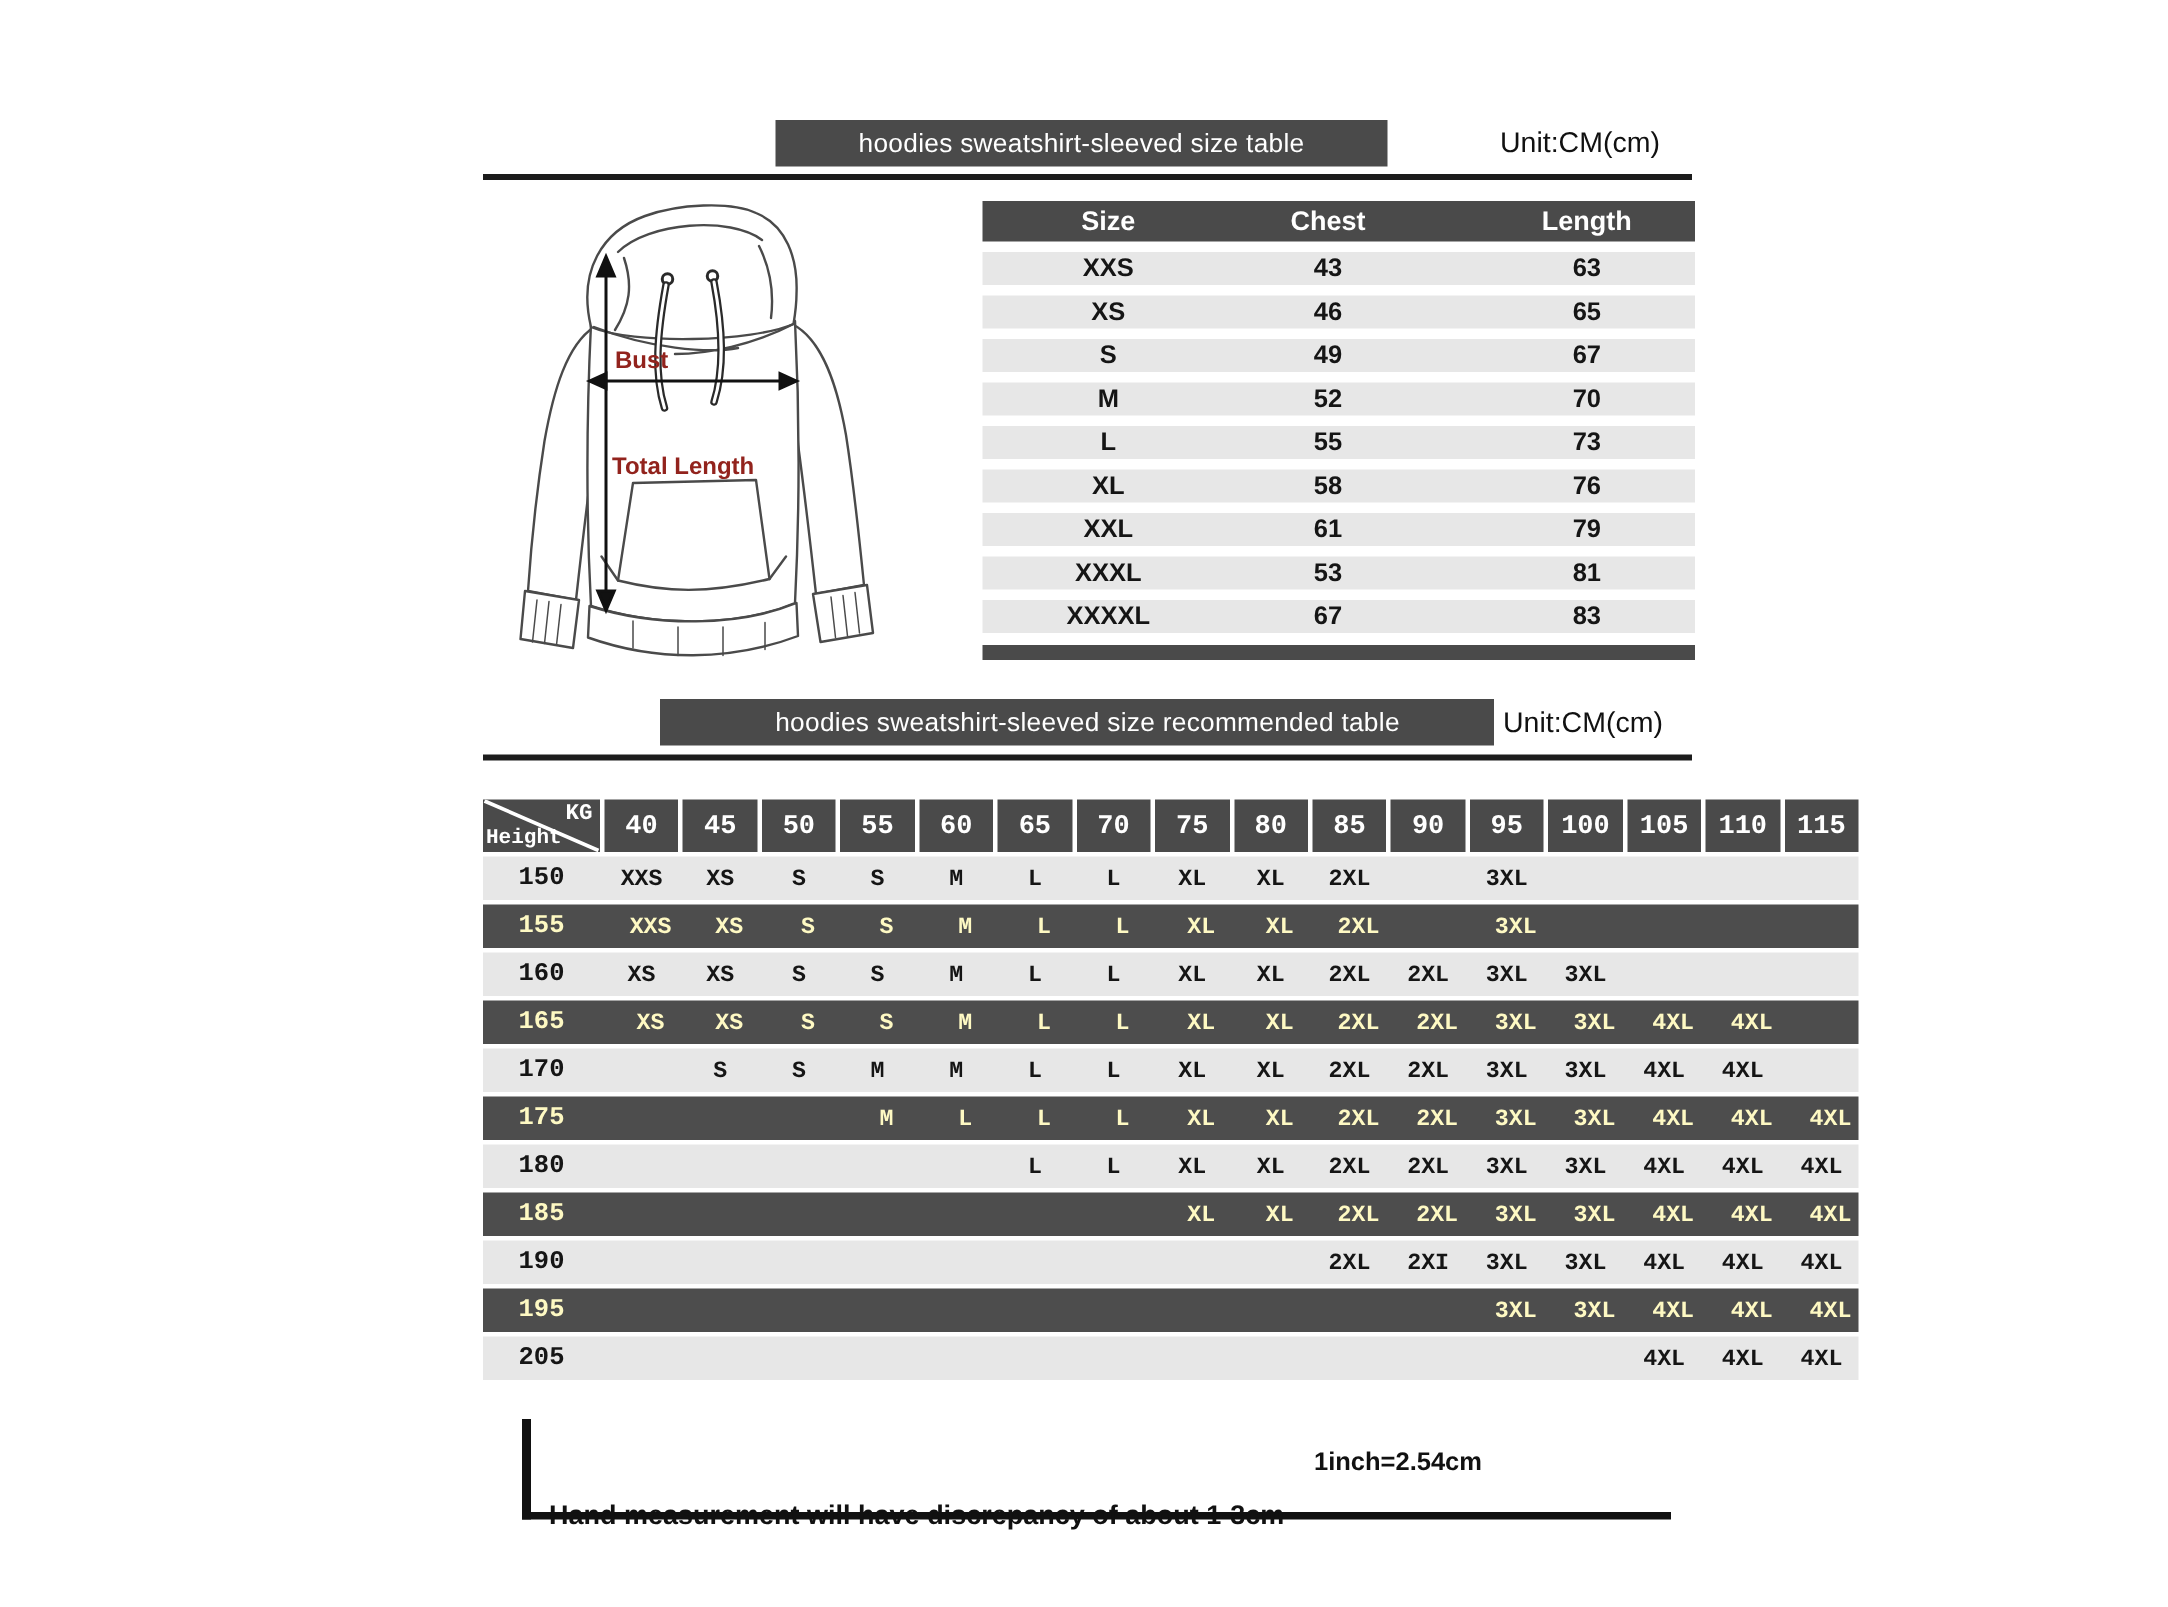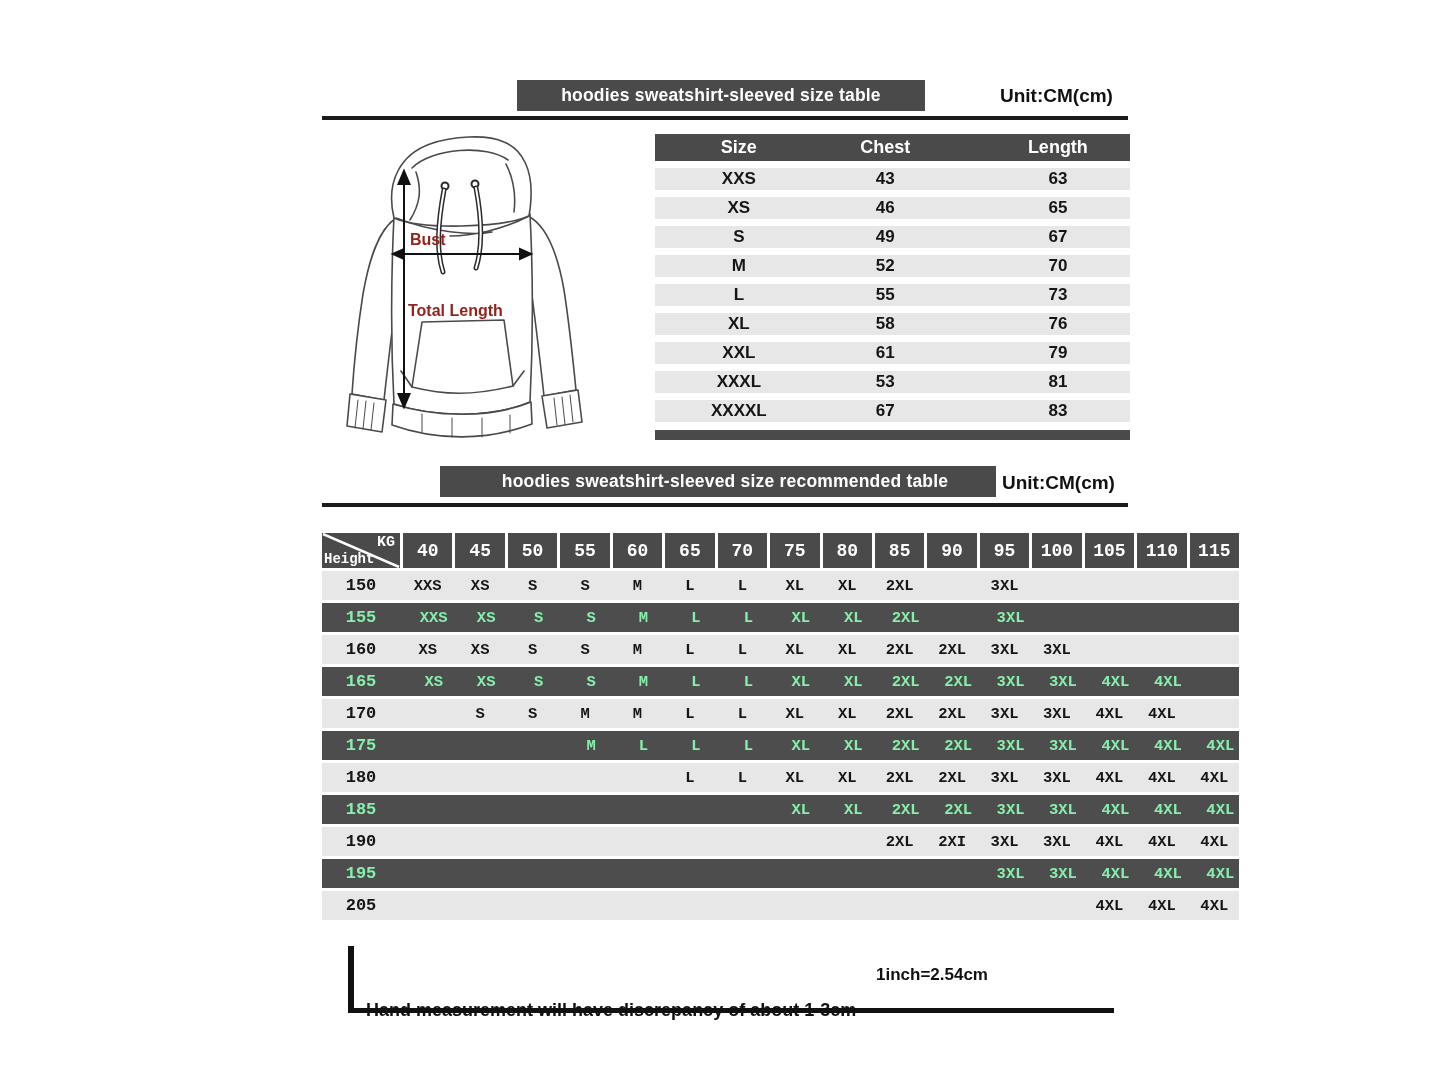--- a/index.html
+++ b/index.html
@@ -2,23 +2,23 @@
 <html><head>
 <meta charset="utf-8">
 <style>
   * { margin:0; padding:0; box-sizing:border-box; }
   html,body { background:#ffffff; }
   body { font-family:"Liberation Sans","DejaVu Sans",sans-serif; color:#1a1a1a; }
   #canvas { position:relative; width:1445px; height:1071px; background:#fff; overflow:hidden; margin:0 auto; }
   .abs { position:absolute; }
 
   
-  .banner { background:#4a4a4a; color:#fff; font-weight:bold; font-size:17.5px;
+  .banner { background:#4a4a4a; color:#fff; font-weight:normal; font-size:17.5px;
             display:flex; align-items:center; justify-content:center; letter-spacing:.2px; }
-  .unit { font-weight:bold; font-size:19px; color:#111; }
+  .unit { font-weight:normal; font-size:19px; color:#111; }
   .rule { background:#1c1c1c; }
 
   
   #size-table { width:475px; }
   .st-grid { display:grid; grid-template-columns:21% 46% 33%;padding-left:38px; }
   .st-header { background:#4a4a4a; color:#fff; height:27px; }
   .st-header .st-cell { font-size:18px; }
   .st-row { background:#e7e7e7; height:22px; margin-top:7px; color:#151515; }
   .st-cell { display:flex; align-items:center; justify-content:center; font-weight:bold; font-size:17px; }
   .st-footerbar { height:10px; margin-top:8px; background:#4a4a4a; }
@@ -27,21 +27,21 @@
   #matrix { width:917px;font-family:Liberation Mono, monospace; }
   .mx-grid { display:grid; grid-template-columns:78px repeat(16,1fr); column-gap:3px; }
   .mx-header { height:35px; }
   .mx-box { background:#4a4a4a; color:#fff; display:flex; align-items:center; justify-content:center;
             font-weight:bold; font-size:18px; }
   .mx-corner { position:relative; background:#4a4a4a; color:#fff; font-weight:bold; }
   .mx-corner .kg { position:absolute; top:1px; right:5px; font-size:15px; }
   .mx-corner .hgt { position:absolute; bottom:1px; left:2px; font-size:14px; }
   .mx-row { height:29px; margin-top:3px; }
   .mx-row.light { background:#e7e7e7; color:#151515; }
-  .mx-row.dark { background:#4d4d4d; color:#86efac;gap:15px; }
+  .mx-row.dark { background:#4d4d4d; color:#fef9c3;gap:15px; }
   .mx-label { display:flex; align-items:center; justify-content:center; font-weight:bold; font-size:17px; }
   .mx-cell { display:flex; align-items:center; justify-content:center; font-weight:bold; font-size:15.5px; }
 
   
   .f-note { font-weight:bold; font-size:18px; color:#111;margin-top:38px; }
   .f-conv { font-weight:bold; font-size:17px; color:#111; }
 </style>
 </head>
 <body>
 

